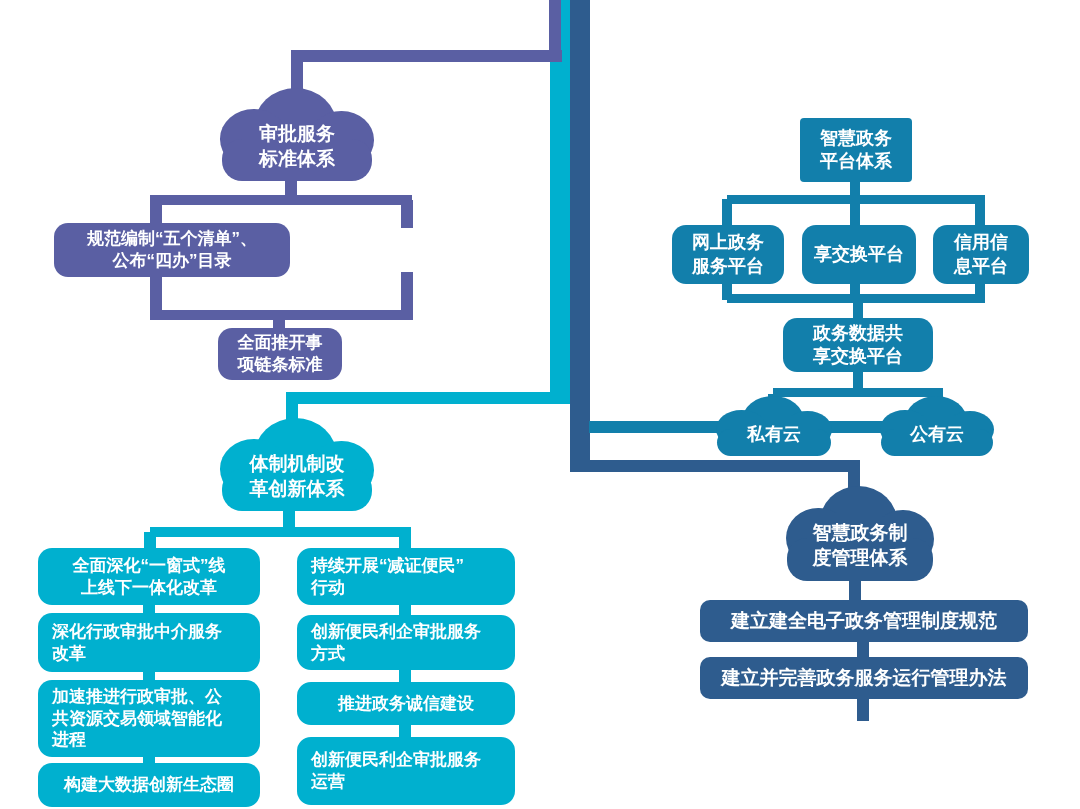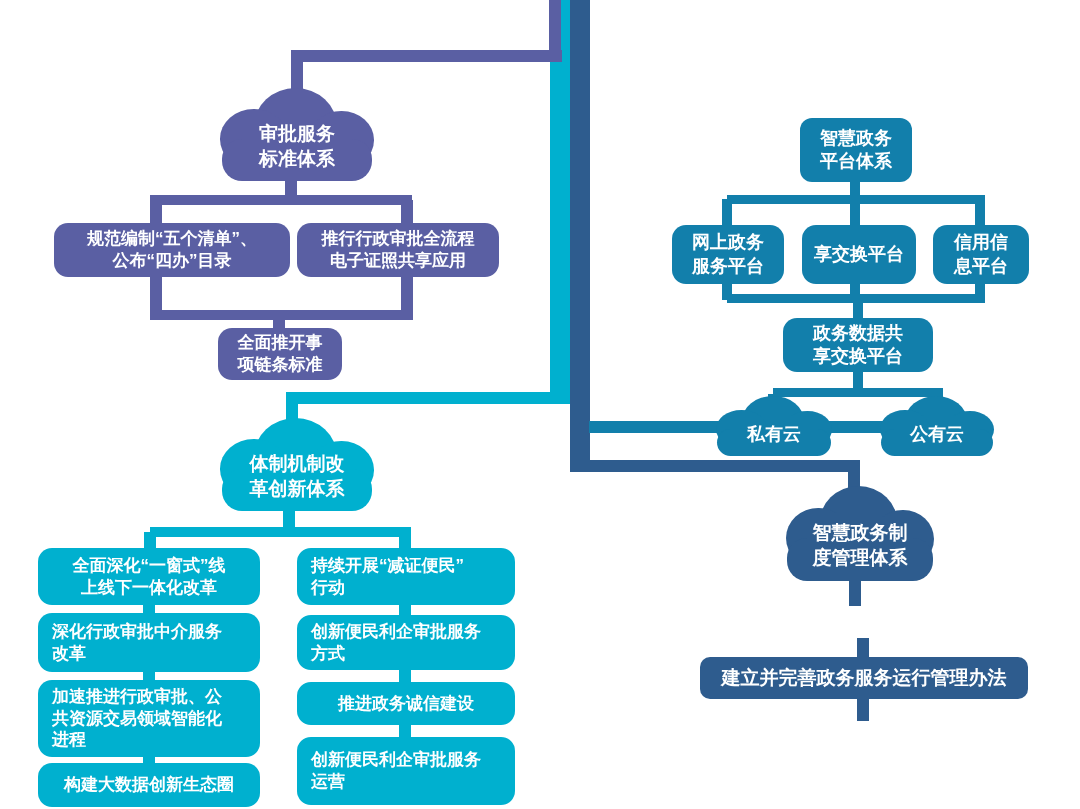--- a/index.html
+++ b/index.html
@@ -14,21 +14,21 @@
 
   .line{position:absolute;background:var(--col);}
 
   .node{
     position:absolute;background:var(--col);color:#fff;font-weight:bold;
     border-radius:14px;box-sizing:border-box;display:flex;align-items:center;
     justify-content:center;text-align:center;white-space:pre-line;
     line-height:1.28;font-size:17px;padding:4px 10px;z-index:2;
   }
   .node.ta-l{justify-content:flex-start;text-align:left;padding-left:14px;}
-  .node.sq{border-radius:12px;}
+  .node.sq{border-radius:4px;}
   .fs18{font-size:18px;}
   .fs19{font-size:19px;}
 
   .cloud{position:absolute;z-index:2;}
   .cloud .pf{position:absolute;border-radius:50%;background:var(--col);}
   .cloud .pf.c1{left:22%;top:0;width:54%;height:80%;}
   .cloud .pf.c2{left:0;top:22%;width:44%;height:62%;}
   .cloud .pf.c3{right:0;top:24%;width:42%;height:60%;}
   .cloud .base{position:absolute;left:1%;right:1%;bottom:3%;height:44%;border-radius:20px;background:var(--col);}
   .cloud .cloud-label{
@@ -62,22 +62,20 @@
   <div class="cloud br-purple" style="left:220px;top:88px;width:154px;height:96px;">
     <span class="pf c1"></span>
     <span class="pf c2"></span>
     <span class="pf c3"></span>
     <span class="base"></span>
     <span class="cloud-label">审批服务
 标准体系</span>
   </div>
   <div class="node br-purple" style="left:54px;top:223px;width:236px;height:54px;">规范编制“五个清单”、
 公布“四办”目录</div>
-  <div class="node br-purple" style="left:297px;top:223px;width:202px;height:54px;">推行行政审批全流程
-电子证照共享应用</div>
   <div class="node br-purple" style="left:218px;top:328px;width:124px;height:52px;">全面推开事
 项链条标准</div>
 
   <div class="line br-cyan" style="left:286px;top:392px;width:284px;height:12px;"></div>
   <div class="line br-cyan" style="left:286px;top:392px;width:12px;height:34px;"></div>
   <div class="line br-cyan" style="left:283px;top:508px;width:12px;height:24px;"></div>
   <div class="line br-cyan" style="left:150px;top:527px;width:261px;height:10px;"></div>
   <div class="line br-cyan" style="left:144px;top:532px;width:12px;height:20px;"></div>
   <div class="line br-cyan" style="left:399px;top:532px;width:12px;height:20px;"></div>
   <div class="line br-cyan" style="left:143px;top:600px;width:12px;height:18px;"></div>
@@ -161,15 +159,16 @@
   <div class="line br-navy" style="left:857px;top:695px;width:12px;height:26px;"></div>
 
   <div class="cloud br-navy" style="left:786px;top:486px;width:148px;height:98px;">
     <span class="pf c1"></span>
     <span class="pf c2"></span>
     <span class="pf c3"></span>
     <span class="base"></span>
     <span class="cloud-label">智慧政务制
 度管理体系</span>
   </div>
+  <div class="node br-navy fs19" style="left:700px;top:600px;width:328px;height:42px;border-radius:10px;">建立建全电子政务管理制度规范</div>
   <div class="node br-navy fs19" style="left:700px;top:657px;width:328px;height:42px;border-radius:10px;">建立并完善政务服务运行管理办法</div>
 
 </div>
 
 </body></html>

